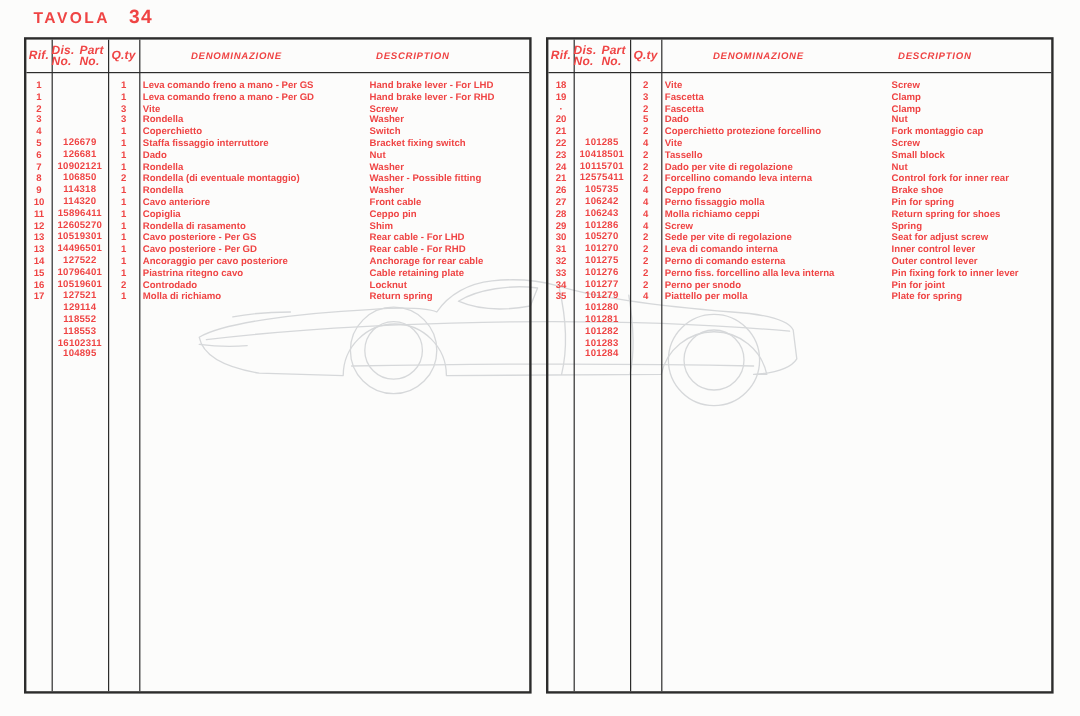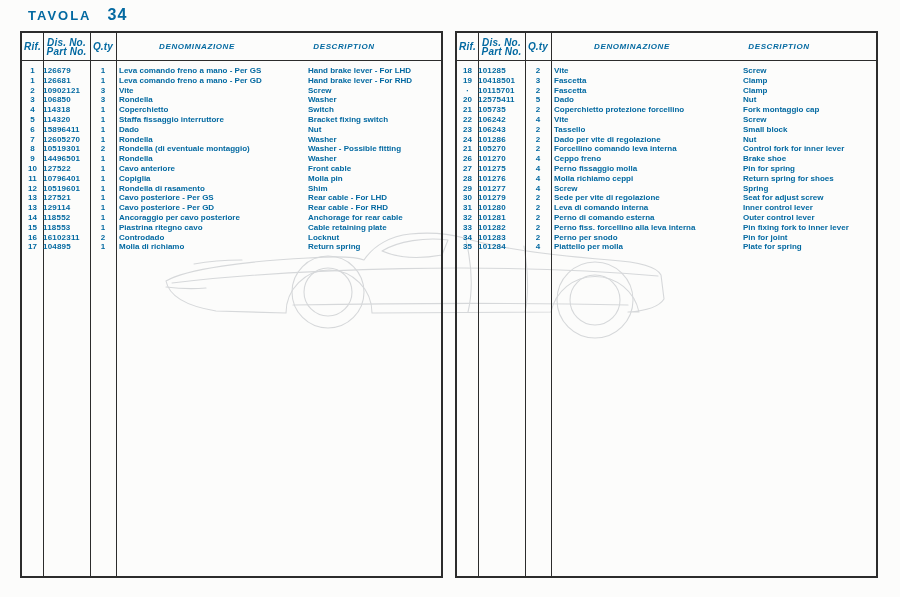--- a/index.html
+++ b/index.html
@@ -1,18 +1,18 @@
 <!DOCTYPE html>
 <html><head>
 <meta charset="utf-8">
 <style>
   html,body{margin:0;padding:0;background:#e9e9e9;}
   .page{
     position:relative;width:900px;height:597px;background:#fcfcfb;
-    font-family:"Liberation Sans",sans-serif;color:#0369a1;overflow:hidden;
+    font-family:"Liberation Sans",sans-serif;color:#ef4444;overflow:hidden;
   }
   .title{position:absolute;left:28px;top:6px;white-space:nowrap;}
   .title .lbl{font-size:13px;font-weight:700;letter-spacing:2px;}
   .title .num{font-size:16px;font-weight:700;margin-left:16px;letter-spacing:1px;}
 
   .watermark{position:absolute;left:158px;top:205px;z-index:0;}
 
   .ptable{
     position:absolute;top:31px;width:419px;height:543px;
     border:2px solid #2c2c2c;background:transparent;z-index:1;
@@ -20,33 +20,33 @@
   .ptable.left{left:20px;}
   .ptable.right{left:455px;}
 
   .vline{position:absolute;top:0;bottom:0;width:1px;background:#2c2c2c;}
   .v1{left:21px}.v2{left:68px}.v3{left:94px}
   .hline{position:absolute;left:0;right:0;top:27px;height:1px;background:#2c2c2c;}
 
   .hdr{position:absolute;top:0;height:27px;display:flex;align-items:center;justify-content:center;
        font-size:10px;font-style:italic;font-weight:700;letter-spacing:0.2px;}
   .h-rif{left:0;width:21px;}
-  .h-dis{left:21px;width:47px;flex-direction:column;line-height:9px;}
+  .h-dis{left:21px;width:47px;flex-direction:row;line-height:9px;}
   .h-qty{left:68px;width:26px;}
   .h-den{left:104px;width:142px;font-size:8px;letter-spacing:0.6px;}
   .h-desc{left:251px;width:142px;font-size:8px;letter-spacing:0.6px;text-align:right;}
 
   .tbody{position:absolute;left:0;right:0;top:33px;}
   .row{position:relative;height:9.8px;}
   .cell{
     position:absolute;top:0;height:9.8px;line-height:10px;
     font-size:8px;font-weight:700;white-space:nowrap;
   }
   .c-rif{left:0;width:21px;text-align:center;}
-  .c-part{left:21px;width:47px;text-align:left;letter-spacing:0.2px;}
+  .c-part{left:21px;width:47px;text-align:center;letter-spacing:0.2px;margin-top:48px;}
   .c-qty{left:68px;width:26px;text-align:center;}
   .c-den{left:97px;}
   .c-desc{left:286px;}
 </style>
 </head>
 <body>
 
 <div class="page">
 
   <div class="title">
@@ -167,21 +167,21 @@
           <span class="cell c-part">127522</span>
           <span class="cell c-qty">1</span>
           <span class="cell c-den">Cavo anteriore</span>
           <span class="cell c-desc">Front cable</span>
         </div>
         <div class="row">
           <span class="cell c-rif">11</span>
           <span class="cell c-part">10796401</span>
           <span class="cell c-qty">1</span>
           <span class="cell c-den">Copiglia</span>
-          <span class="cell c-desc">Molla pin</span>
+          <span class="cell c-desc">Ceppo pin</span>
         </div>
         <div class="row">
           <span class="cell c-rif">12</span>
           <span class="cell c-part">10519601</span>
           <span class="cell c-qty">1</span>
           <span class="cell c-den">Rondella di rasamento</span>
           <span class="cell c-desc">Shim</span>
         </div>
         <div class="row">
           <span class="cell c-rif">13</span>
@@ -298,21 +298,21 @@
           <span class="cell c-part">101286</span>
           <span class="cell c-qty">2</span>
           <span class="cell c-den">Dado per vite di regolazione</span>
           <span class="cell c-desc">Nut</span>
         </div>
         <div class="row">
           <span class="cell c-rif">21</span>
           <span class="cell c-part">105270</span>
           <span class="cell c-qty">2</span>
           <span class="cell c-den">Forcellino comando leva interna</span>
-          <span class="cell c-desc">Control fork for inner lever</span>
+          <span class="cell c-desc">Control fork for inner rear</span>
         </div>
         <div class="row">
           <span class="cell c-rif">26</span>
           <span class="cell c-part">101270</span>
           <span class="cell c-qty">4</span>
           <span class="cell c-den">Ceppo freno</span>
           <span class="cell c-desc">Brake shoe</span>
         </div>
         <div class="row">
           <span class="cell c-rif">27</span>

